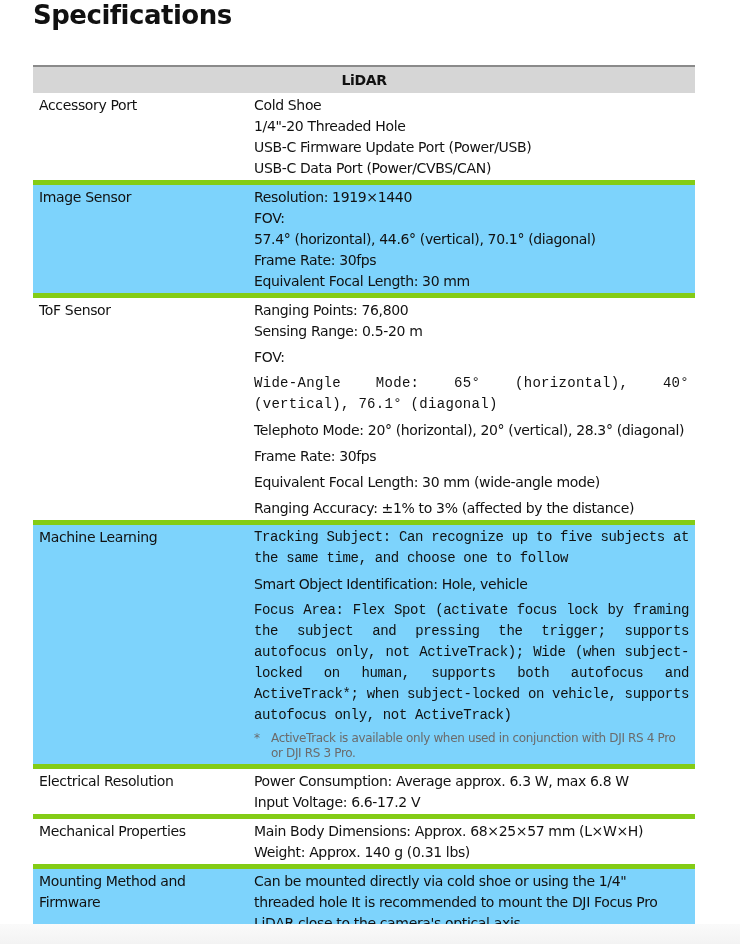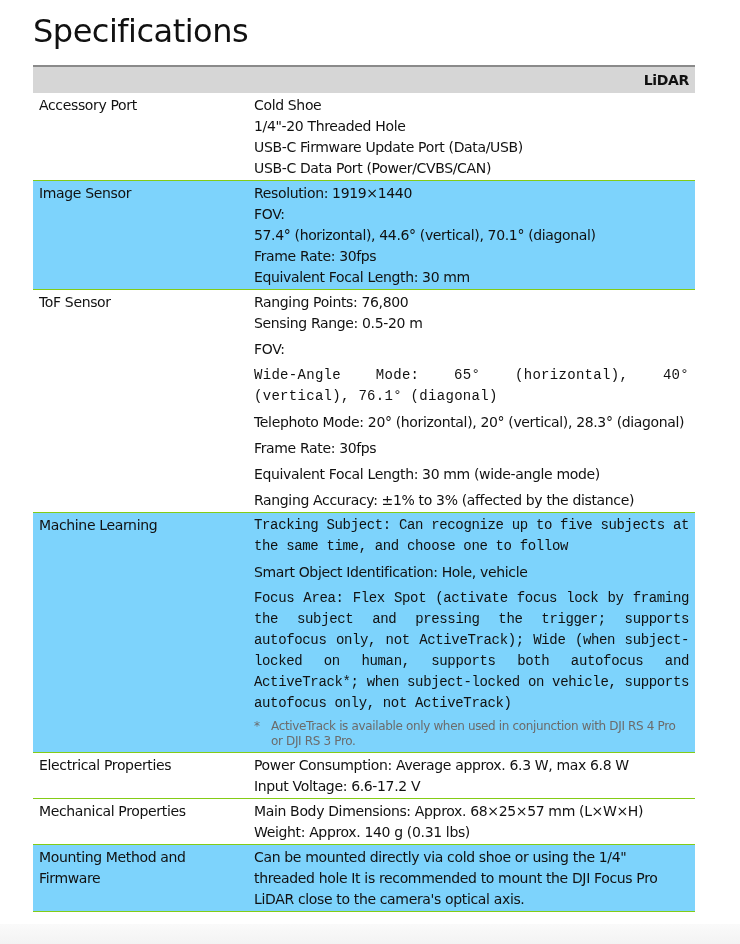--- a/index.html
+++ b/index.html
@@ -4,41 +4,41 @@
   <style>
     html, body { margin: 0; padding: 0; }
     body {
       width: 740px; height: 944px; overflow: hidden;
       background: #ffffff;
       font-family: "DejaVu Sans", sans-serif;
       color: #111;
       position: relative;
     }
     .title {
-      position: absolute; left: 33px; top: 12px;
-      font-size: 32px; font-weight: normal; letter-spacing: -0.5px;
+      position: absolute; left: 33px; top: 0;
+      font-size: 26px; font-weight: bold; letter-spacing: -0.5px;
       color: #111; margin: 0;
     }
     .spec-table {
       position: absolute; left: 33px; top: 65px; width: 662px;
       border-collapse: collapse;
       font-size: 14px; line-height: 21px;
       letter-spacing: -0.35px;
     }
     .spec-table thead th {
       background: #d6d6d6;
       border-top: 2px solid #8a8a8a;
-      text-align: right; font-weight: bold;
+      text-align: center; font-weight: bold;
       padding: 3px 6px 2px 6px; font-size: 14px;
       height: 20px;
     }
     .spec-table td {
       vertical-align: top;
       padding: 2px 6px 1px 6px;
-      border-bottom: 1px solid #84cc16;
+      border-bottom: 5px solid #84cc16;
     }
     .spec-table td.label { width: 199px; }
     .spec-table td.value { padding-left: 10px; }
     .spec-table tr.shaded td { background: #7dd3fc; }
     .line { display: block; }
     .line.gap { margin-top: 5px; }
     .line.justify { text-align: justify; text-align-last: left; font-family: Liberation Mono, monospace; }
     .footnote {
       display: flex; margin-top: 5px; margin-bottom: 2px;
       font-size: 12px; line-height: 15px; color: #6b6b6b;
@@ -59,21 +59,21 @@
     <tr>
       <th colspan="2">LiDAR</th>
     </tr>
   </thead>
   <tbody>
     <tr>
       <td class="label">Accessory Port</td>
       <td class="value">
         <span class="line">Cold Shoe</span>
         <span class="line">1/4"-20 Threaded Hole</span>
-        <span class="line">USB-C Firmware Update Port (Data/USB)</span>
+        <span class="line">USB-C Firmware Update Port (Power/USB)</span>
         <span class="line">USB-C Data Port (Power/CVBS/CAN)</span>
       </td>
     </tr>
     <tr class="shaded">
       <td class="label">Image Sensor</td>
       <td class="value">
         <span class="line">Resolution: 1919×1440</span>
         <span class="line">FOV:</span>
         <span class="line">57.4° (horizontal), 44.6° (vertical), 70.1° (diagonal)</span>
         <span class="line">Frame Rate: 30fps</span>
@@ -99,21 +99,21 @@
         <span class="line justify">Tracking Subject: Can recognize up to five subjects at the same time, and choose one to follow</span>
         <span class="line gap">Smart Object Identification: Hole, vehicle</span>
         <span class="line gap justify">Focus Area: Flex Spot (activate focus lock by framing the subject and pressing the trigger; supports autofocus only, not ActiveTrack); Wide (when subject-locked on human, supports both autofocus and ActiveTrack*; when subject-locked on vehicle, supports autofocus only, not ActiveTrack)</span>
         <div class="footnote">
           <span class="star">*</span>
           <span>ActiveTrack is available only when used in conjunction with DJI RS 4 Pro or DJI RS 3 Pro.</span>
         </div>
       </td>
     </tr>
     <tr>
-      <td class="label">Electrical Properties</td>
+      <td class="label">Electrical Resolution</td>
       <td class="value">
         <span class="line">Power Consumption: Average approx. 6.3 W, max 6.8 W</span>
         <span class="line">Input Voltage: 6.6-17.2 V</span>
       </td>
     </tr>
     <tr>
       <td class="label">Mechanical Properties</td>
       <td class="value">
         <span class="line">Main Body Dimensions: Approx. 68×25×57 mm (L×W×H)</span>
         <span class="line">Weight: Approx. 140 g (0.31 lbs)</span>

